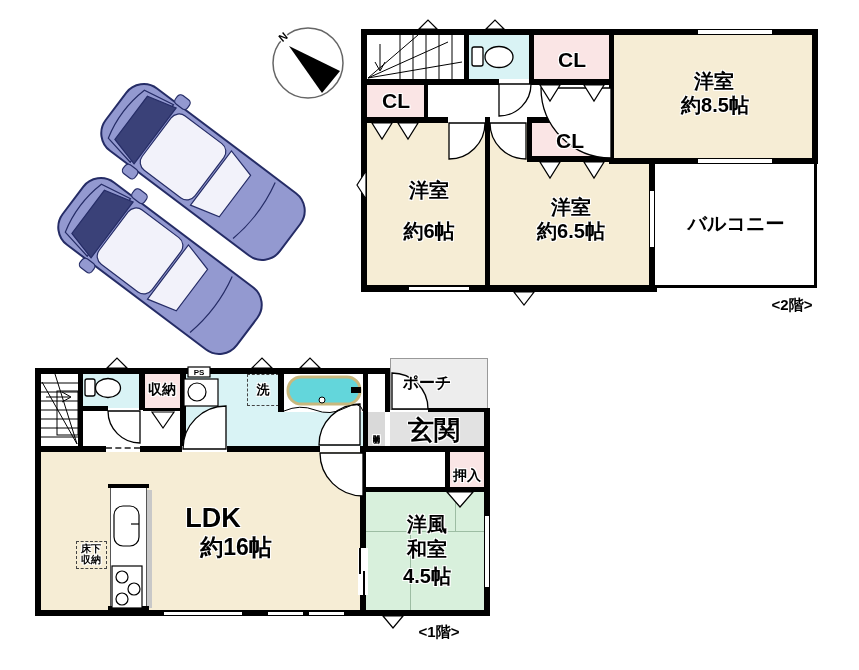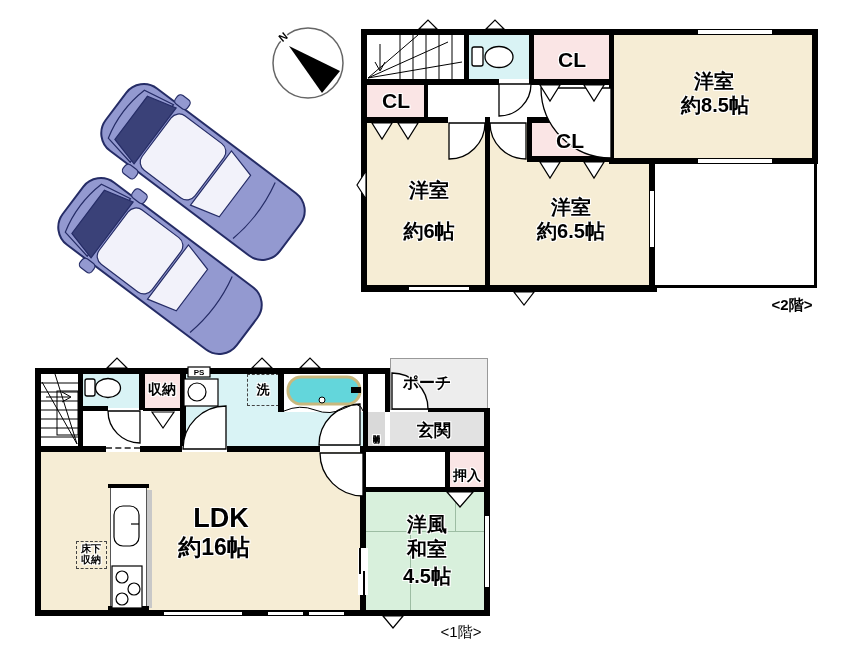--- a/index.html
+++ b/index.html
@@ -245,31 +245,32 @@
 
   <div class="lbl" style="left:572px;top:60px;font-size:21px">CL</div>
   <div class="lbl" style="left:396px;top:101px;font-size:21px">CL</div>
   <div class="lbl" style="left:570px;top:141px;font-size:21px">CL</div>
   <div class="lbl" style="left:714px;top:81px;font-size:20px">洋室</div>
   <div class="lbl" style="left:715px;top:105px;font-size:20px">約8.5帖</div>
   <div class="lbl" style="left:429px;top:190px;font-size:20px">洋室</div>
   <div class="lbl" style="left:429px;top:231px;font-size:20px">約6帖</div>
   <div class="lbl" style="left:571px;top:207px;font-size:20px">洋室</div>
   <div class="lbl" style="left:571px;top:231px;font-size:20px">約6.5帖</div>
+  <div class="lbl" style="left:736px;top:224px;font-size:19px">バルコニー</div>
   <div class="lbl" style="left:792px;top:305px;font-size:15px;font-weight:600">&lt;2階&gt;</div>
 
   <div class="lbl" style="left:162px;top:390px;font-size:14px">収納</div>
   <div class="lbl" style="left:199px;top:372px;font-size:8px">PS</div>
   <div class="lbl" style="left:263px;top:390px;font-size:13px">洗</div>
   <div class="lbl" style="left:427px;top:383px;font-size:16px">ポーチ</div>
-  <div class="lbl" style="left:434px;top:430px;font-size:17px">玄関</div>
+  <div class="lbl" style="left:434px;top:430px;font-size:26px">玄関</div>
   <div class="lbl vert" style="left:376px;top:430px;font-size:7px">玄関収納</div>
   <div class="lbl" style="left:467px;top:476px;font-size:14px">押入</div>
-  <div class="lbl" style="left:221px;top:518px;font-size:27px">LDK</div>
-  <div class="lbl" style="left:214px;top:547px;font-size:23px">約16帖</div>
+  <div class="lbl" style="left:213px;top:518px;font-size:27px">LDK</div>
+  <div class="lbl" style="left:236px;top:547px;font-size:23px">約16帖</div>
   <div class="lbl" style="left:427px;top:524px;font-size:20px">洋風</div>
   <div class="lbl" style="left:427px;top:549px;font-size:20px">和室</div>
   <div class="lbl" style="left:427px;top:576px;font-size:20px">4.5帖</div>
   <div class="lbl" style="left:91px;top:549px;font-size:10px">床下</div>
   <div class="lbl" style="left:91px;top:560px;font-size:10px">収納</div>
-  <div class="lbl" style="left:461px;top:632px;font-size:15px;font-weight:400">&lt;1階&gt;</div>
+  <div class="lbl" style="left:439px;top:632px;font-size:15px;font-weight:700">&lt;1階&gt;</div>
 
 </div>
 
 </body></html>

